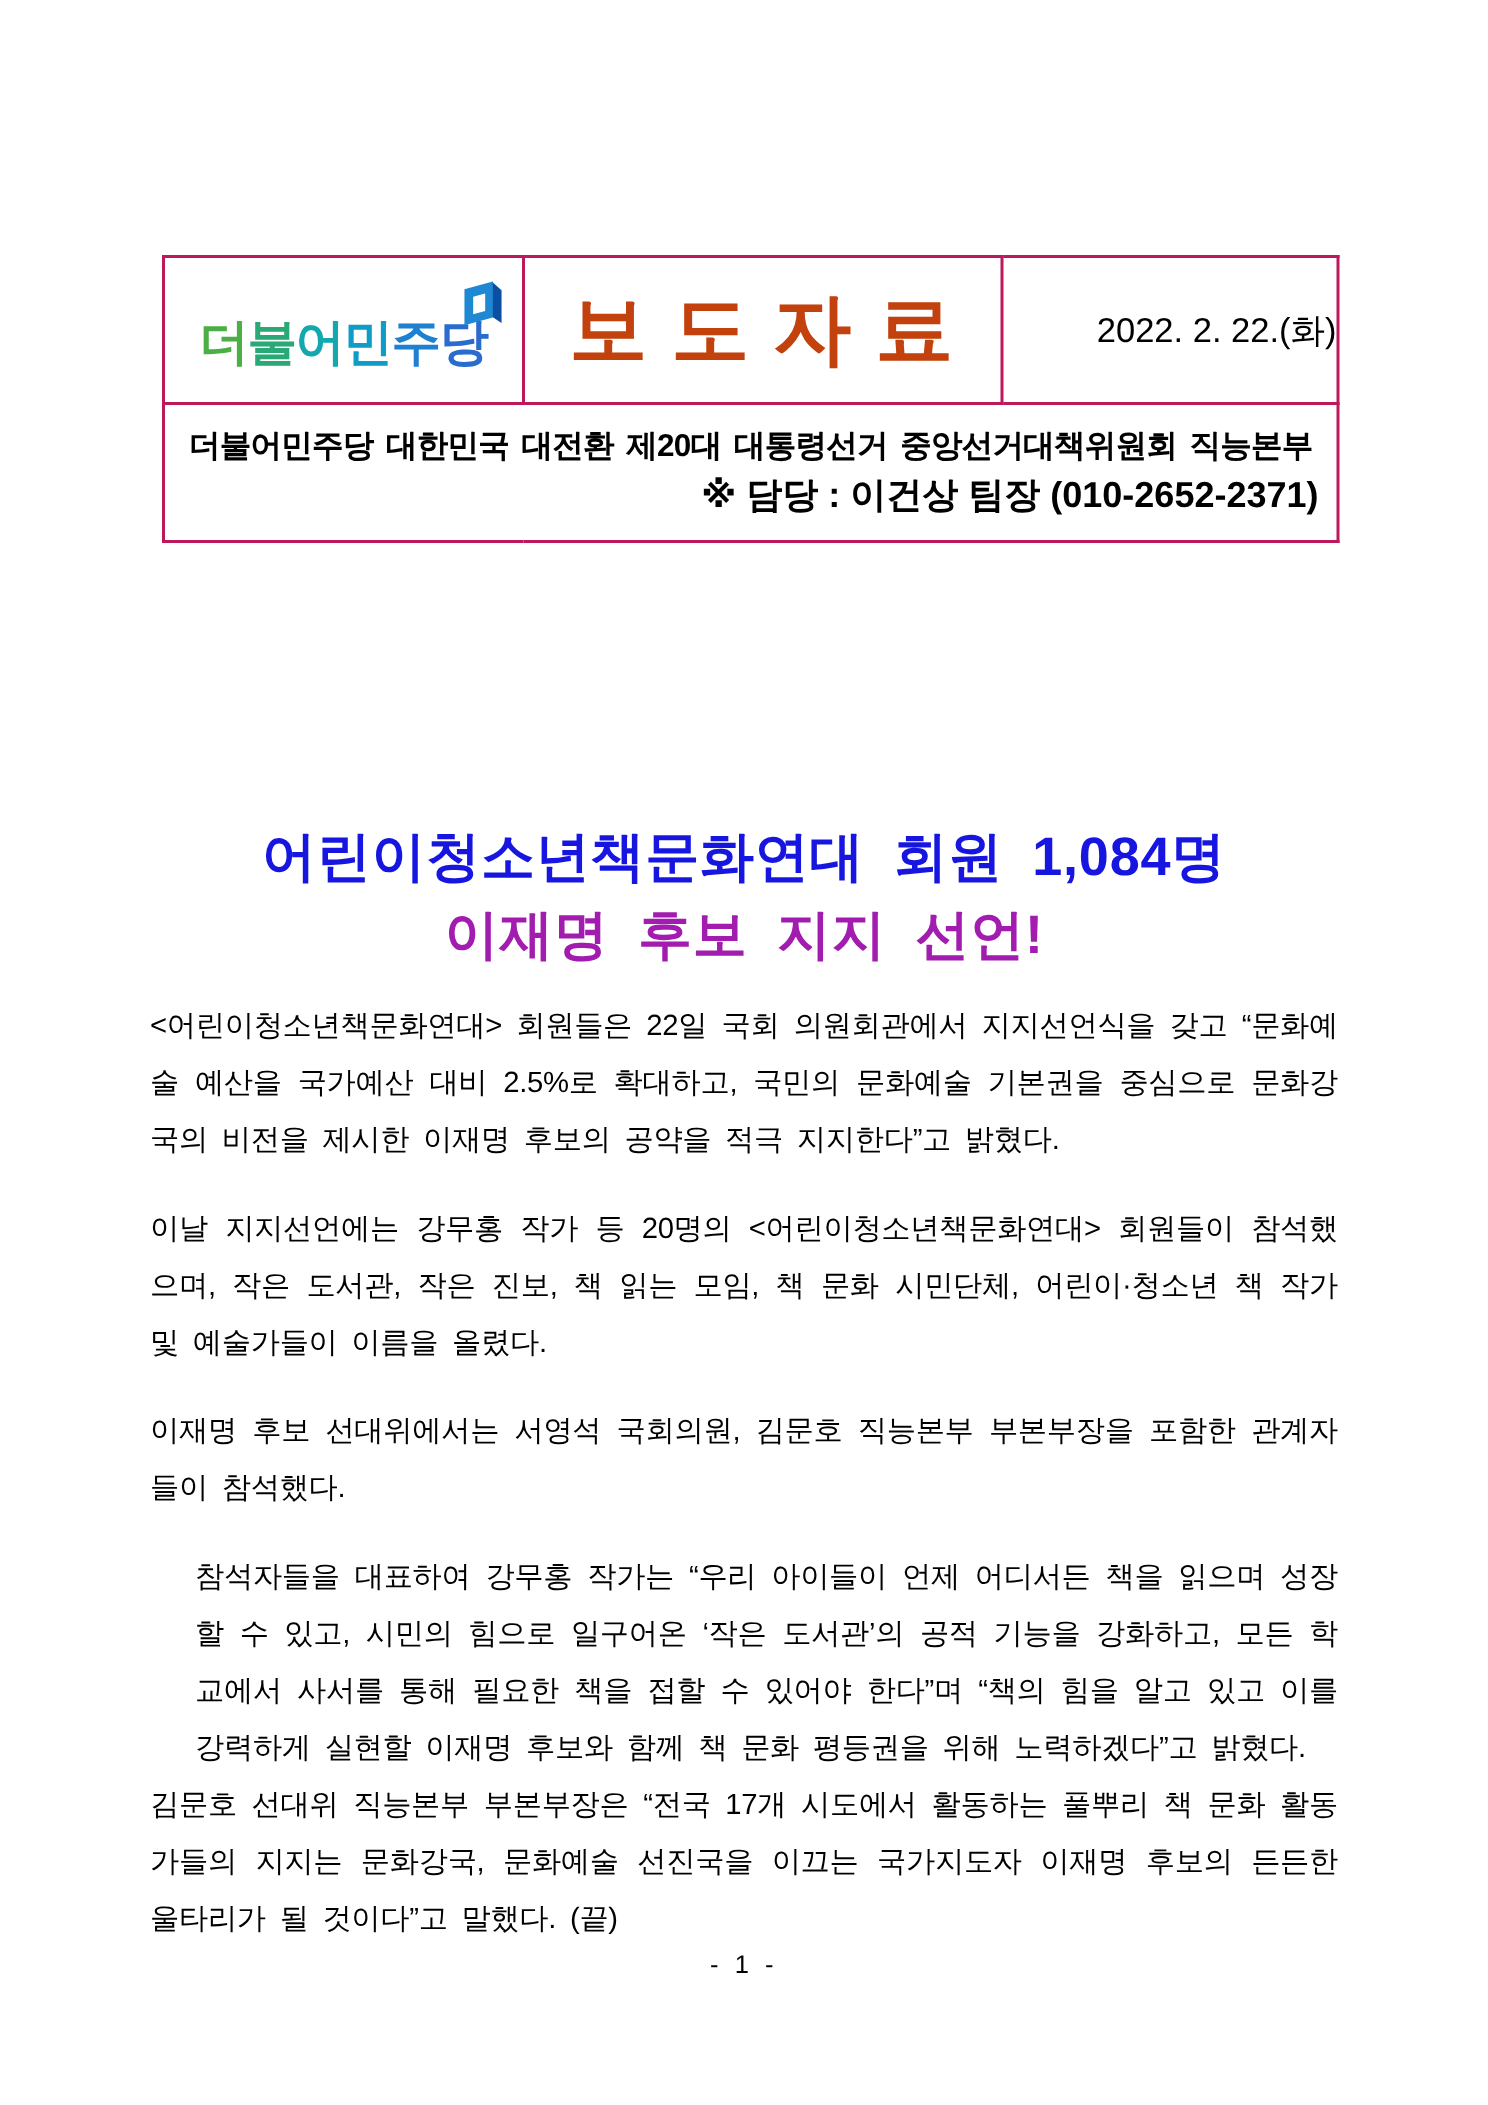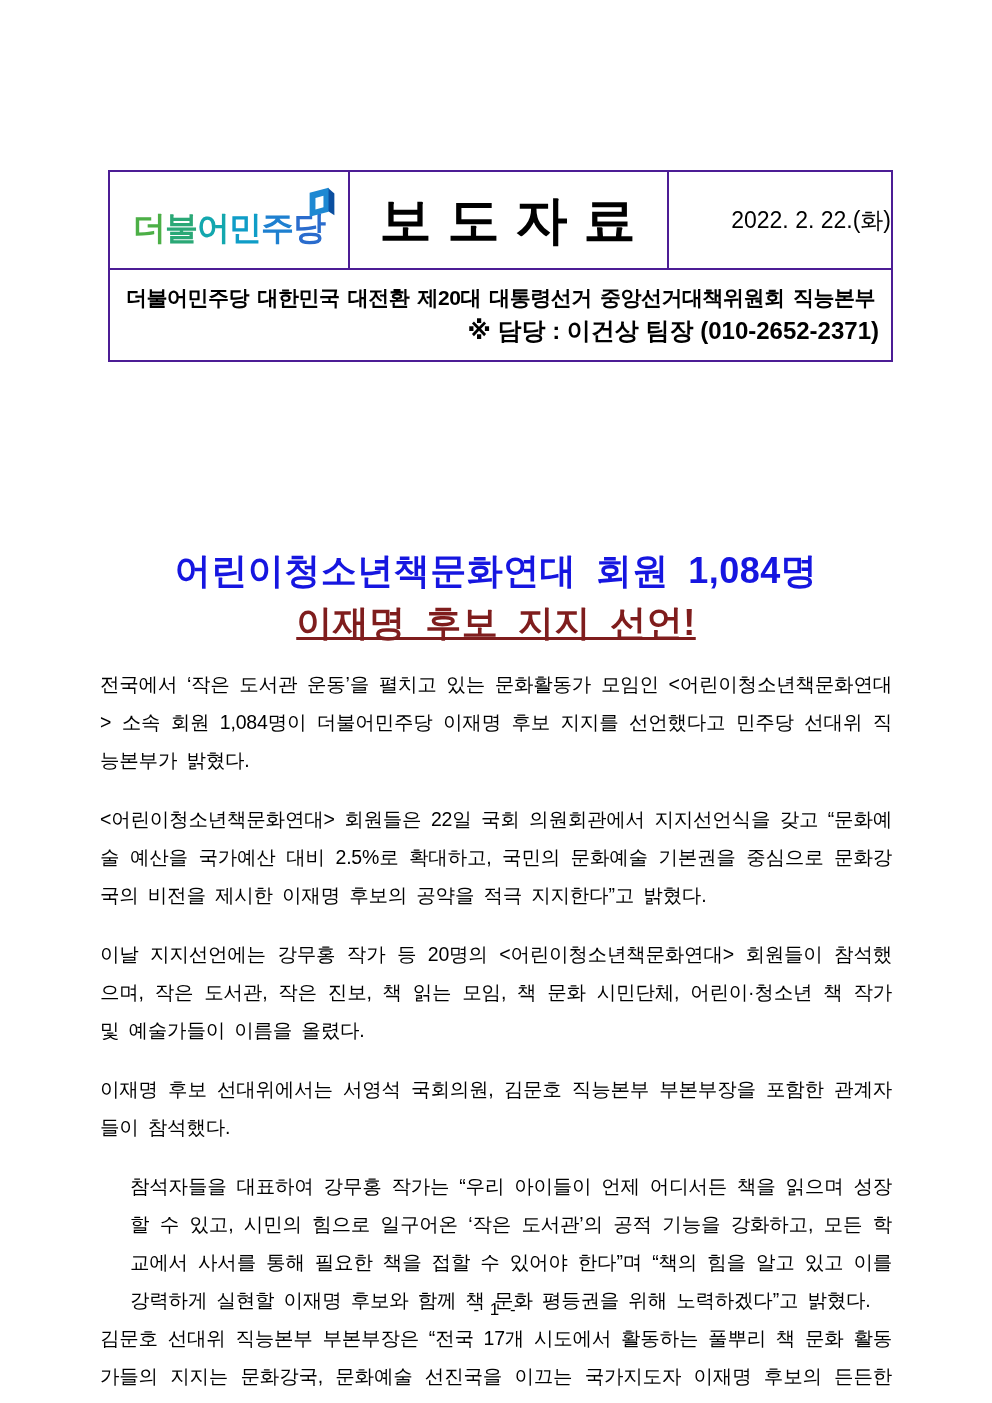--- a/index.html
+++ b/index.html
@@ -20,21 +20,21 @@
   
   .doc-table {
     position: absolute;
     left: 108px;
     top: 170px;
     width: 777px;
     border-collapse: collapse;
     table-layout: fixed;
   }
   .doc-table td {
-    border: 2px solid #4c1d95;
+    border: 2px solid #be185d;
     padding: 0;
     vertical-align: middle;
   }
   .cell-logo   { width: 238px; height: 96px; text-align: center; }
   .cell-mast   { width: 317px; text-align: center; }
   .cell-date   { width: 222px; text-align: right; }
 
   .logo-wrap {
     position: relative;
     display: inline-block;
@@ -54,21 +54,21 @@
     width: 30px;
     height: 32px;
   }
 
   .masthead {
     font-size: 52px;
     font-weight: 800;
     letter-spacing: 16px;
     padding-left: 14px; 
     line-height: 1;
-    color: #000000;
+    color: #c2410c;
     white-space: nowrap;
   }
   .release-date {
     font-size: 23px;
     font-weight: 500;
     color: #000;
     white-space: nowrap;
   }
 
   .cell-info {
@@ -168,25 +168,24 @@
         <div class="contact-line">※ 담당 : 이건상 팀장 (010-2652-2371)</div>
       </td>
     </tr>
   </tbody>
     </table>
 
   <div style="height: 519px;"></div>
 
   <div class="doc-title">
     <div class="doc-title-line" style="color: rgb(22, 22, 224);">어린이청소년책문화연대 회원 1,084명</div>
-    <div class="doc-title-line" style="color: #7f1d1d; text-decoration: underline;">이재명 후보 지지 선언!</div>
+    <div class="doc-title-line" style="color: #a21caf;">이재명 후보 지지 선언!</div>
   </div>
 
   <div class="doc-body">
-    <p class="para">전국에서 ‘작은 도서관 운동’을 펼치고 있는 문화활동가 모임인 &lt;어린이청소년책문화연대&gt; 소속 회원 1,084명이 더불어민주당 이재명 후보 지지를 선언했다고 민주당 선대위 직능본부가 밝혔다.</p>
     <p class="para">&lt;어린이청소년책문화연대&gt; 회원들은 22일 국회 의원회관에서 지지선언식을 갖고 “문화예술 예산을 국가예산 대비 2.5%로 확대하고, 국민의 문화예술 기본권을 중심으로 문화강국의 비전을 제시한 이재명 후보의 공약을 적극 지지한다”고 밝혔다.</p>
     <p class="para">이날 지지선언에는 강무홍 작가 등 20명의 &lt;어린이청소년책문화연대&gt; 회원들이 참석했으며, 작은 도서관, 작은 진보, 책 읽는 모임, 책 문화 시민단체, 어린이·청소년 책 작가 및 예술가들이 이름을 올렸다.</p>
     <p class="para">이재명 후보 선대위에서는 서영석 국회의원, 김문호 직능본부 부본부장을 포함한 관계자들이 참석했다.</p>
     <p class="para tight">참석자들을 대표하여 강무홍 작가는 “우리 아이들이 언제 어디서든 책을 읽으며 성장할 수 있고, 시민의 힘으로 일구어온 ‘작은 도서관’의 공적 기능을 강화하고, 모든 학교에서 사서를 통해 필요한 책을 접할 수 있어야 한다”며 “책의 힘을 알고 있고 이를 강력하게 실현할 이재명 후보와 함께 책 문화 평등권을 위해 노력하겠다”고 밝혔다.</p>
     <p class="para">김문호 선대위 직능본부 부본부장은 “전국 17개 시도에서 활동하는 풀뿌리 책 문화 활동가들의 지지는 문화강국, 문화예술 선진국을 이끄는 국가지도자 이재명 후보의 든든한 울타리가 될 것이다”고 말했다. (끝)</p>
   </div>
 
   <div class="page-number">- 1 -</div>
 
 </div>

